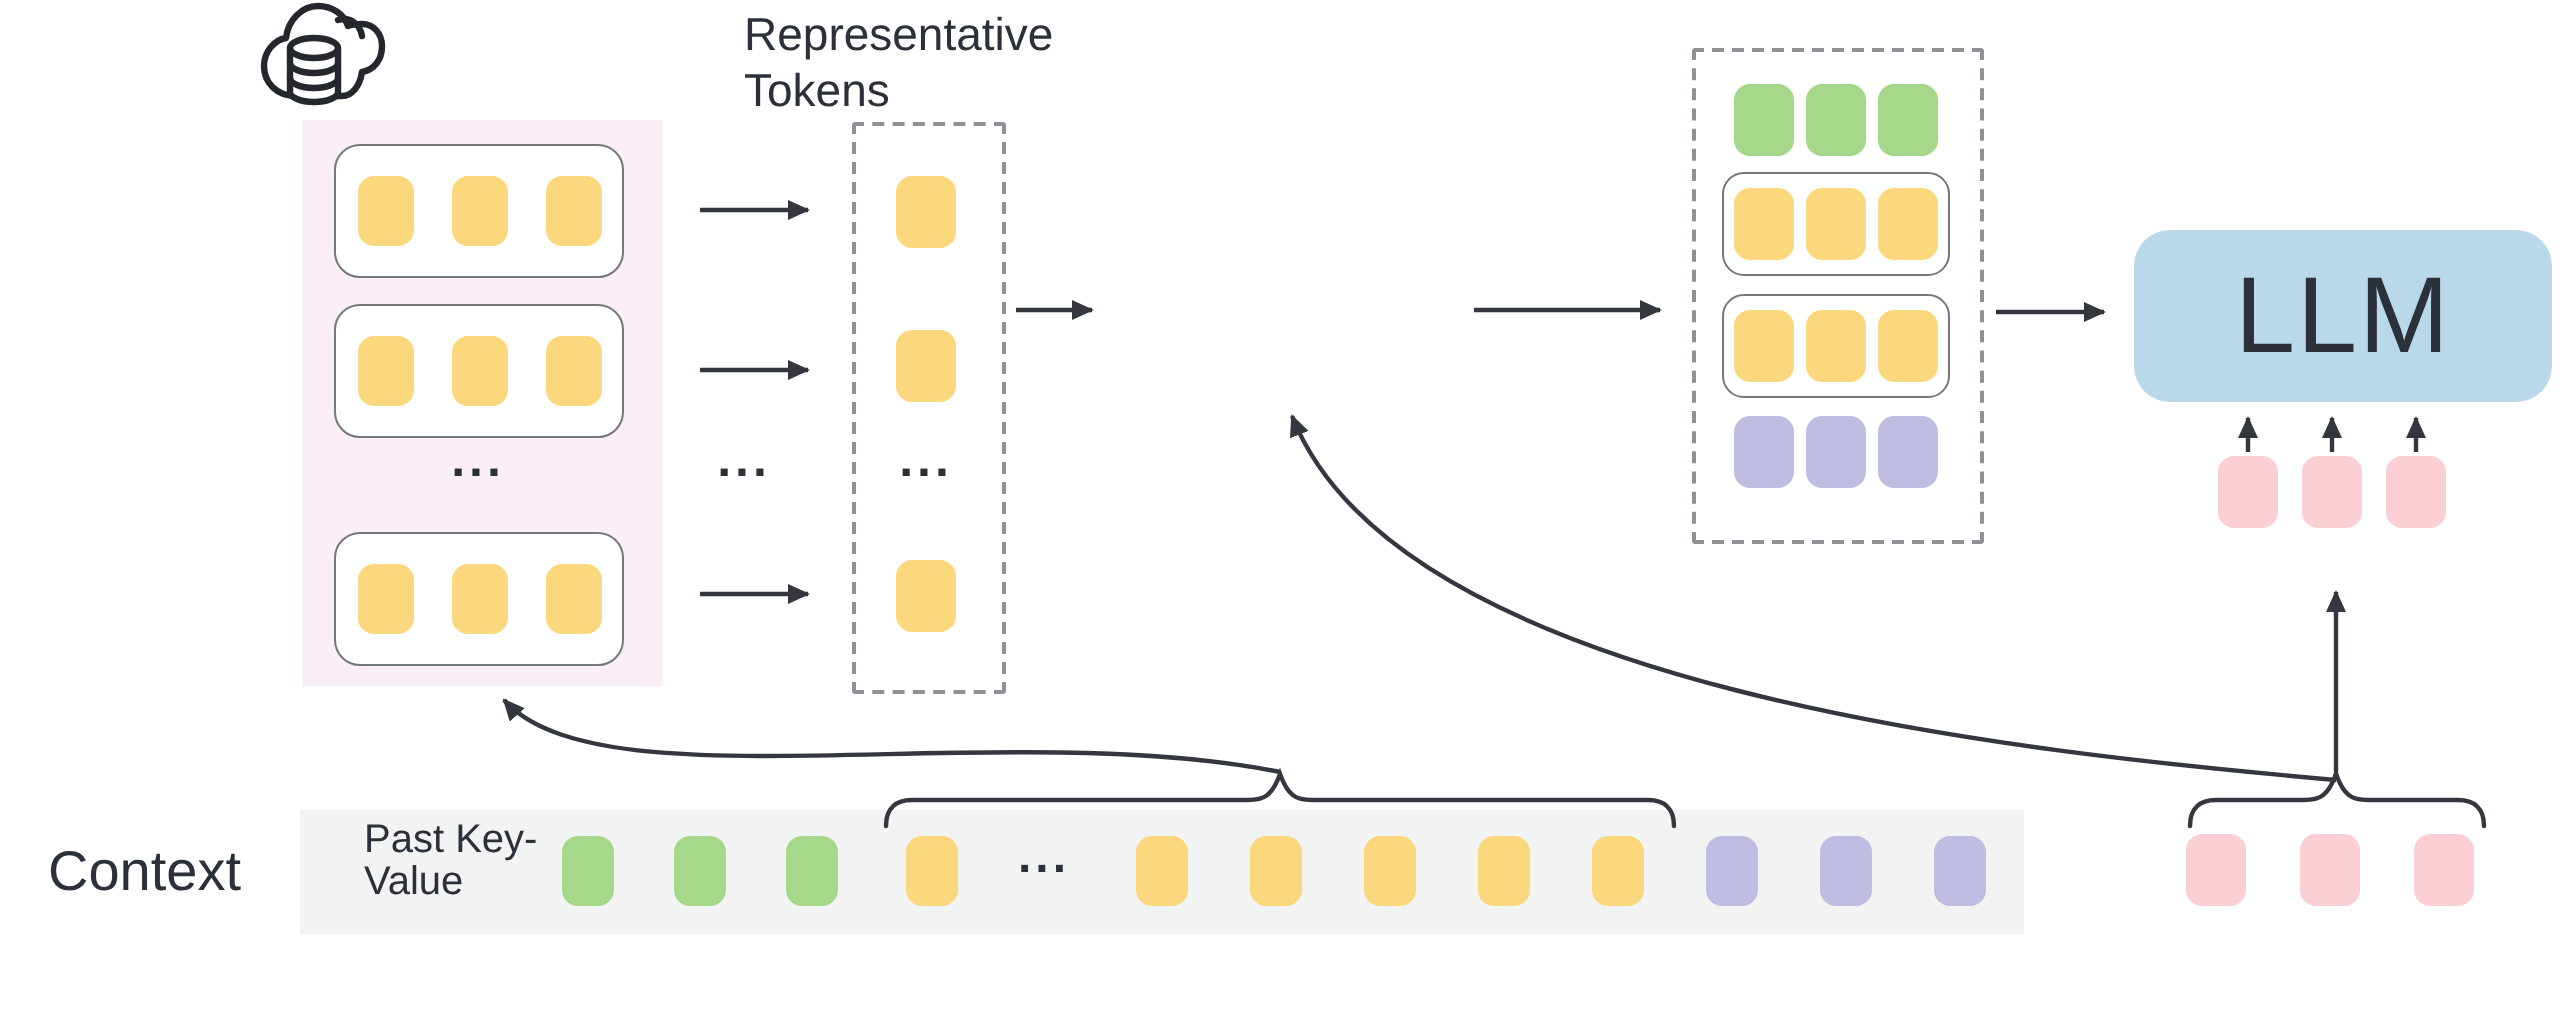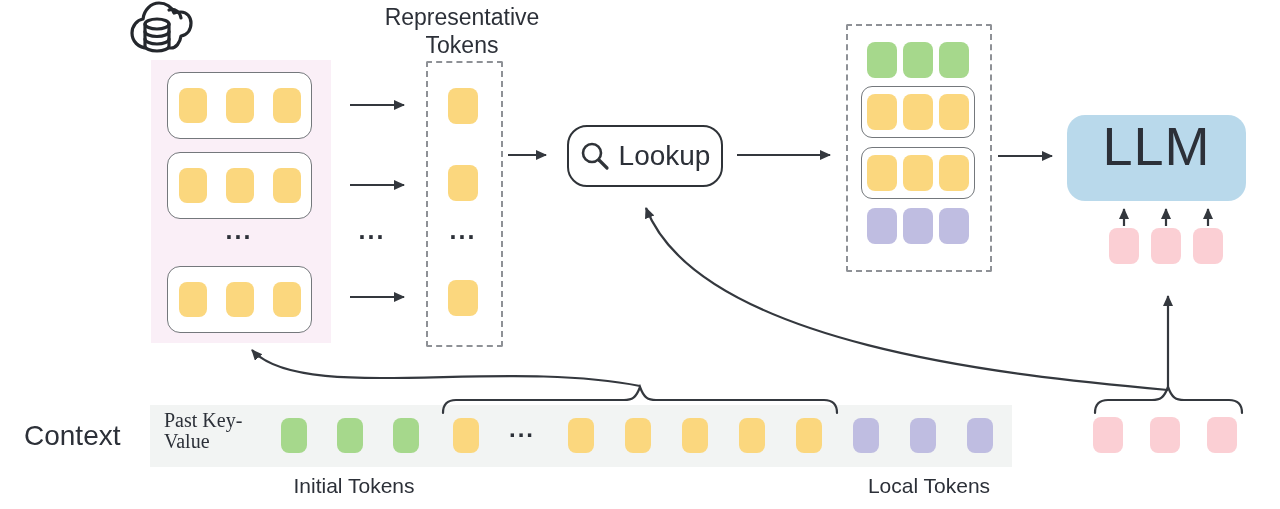--- a/index.html
+++ b/index.html
@@ -8,46 +8,46 @@
     --stroke:#34383E; --text:#2C3038;
   }
   html,body{margin:0;padding:0;background:#fff;}
   .canvas{
     position:relative;width:1280px;height:509px;background:#fff;overflow:hidden;
     font-family:"Liberation Sans", sans-serif;color:var(--text);
   }
   .big-label{position:absolute;font-size:28px;line-height:34px;}
   .sec-label{position:absolute;font-size:23px;line-height:28px;}
   .small-label{position:absolute;font-size:21px;line-height:24px;white-space:nowrap;}
-  .ctr{transform:translateX(-50%);text-align:center;}
+  .ctr{transform:translateX(-50%);}
   .memory-box{position:absolute;left:151px;top:60px;width:180px;height:283px;background:var(--memory_bg);}
   .dashed-box{position:absolute;border:2px dashed #8E9196;border-radius:2px;}
   .rep-box{left:426px;top:61px;width:73px;height:282px;}
   .ckv-box{left:846px;top:24px;width:142px;height:244px;}
   .unit{position:absolute;background:#fff;border:1.5px solid #74787C;display:flex;align-items:center;justify-content:center;}
   .mem-unit{left:167px;width:143px;height:65px;border-radius:13px;gap:19px;}
   .ckv-unit{left:861px;width:112px;height:50px;border-radius:11px;gap:6px;}
   .trow{position:absolute;display:flex;align-items:center;}
   .token{width:28px;height:35px;border-radius:8px;flex:0 0 auto;}
   .t30 .token{width:30px;height:36px;}
   .t26 .token{width:26px;height:35px;}
   .gap6{gap:6px;} .gap12{gap:12px;} .gap27{gap:27px;} .gap30{gap:30px;} .gap31{gap:31px;}
   .dots{position:absolute;font-weight:700;font-size:25px;letter-spacing:2px;color:var(--text);transform:translateX(-50%);line-height:25px;}
   .lookup-box{
     position:absolute;left:567px;top:125px;width:156px;height:62px;border:2.5px solid #2F3338;border-radius:20px;
     display:flex;align-items:center;justify-content:center;gap:9px;background:#fff;box-sizing:border-box;
   }
   .lookup-box .lbl{font-size:28px;}
   .llm-box{
-    position:absolute;left:1067px;top:115px;width:179px;height:86px;background:var(--llm_blue);
-    border-radius:18px;display:flex;align-items:flex-start;justify-content:center;
+    position:absolute;left:1067px;top:115px;width:209px;height:86px;background:var(--llm_blue);
+    border-radius:18px;display:flex;align-items:center;justify-content:center;
     font-size:54px;letter-spacing:1px;
   }
   .strip{position:absolute;left:150px;top:405px;width:862px;height:62px;background:var(--strip_bg);}
-  .pkv-label{position:absolute;left:164px;top:410px;font-size:20px;line-height:21px;width:110px;font-family:Liberation Serif, serif;}
+  .pkv-label{position:absolute;left:182px;top:410px;font-size:20px;line-height:21px;width:110px;}
   svg.overlay{position:absolute;left:0;top:0;width:1280px;height:509px;pointer-events:none;}
   svg .ln{stroke:var(--stroke);stroke-width:2.2;fill:none;}
   svg .ln-round{stroke:var(--stroke);stroke-width:2.2;fill:none;stroke-linecap:round;}
   #ah path{fill:var(--stroke);}
   .cloud-svg{position:absolute;left:126px;top:0;}
   .cloud-svg .ic{stroke:#24272C;stroke-width:3.2;fill:none;stroke-linecap:round;stroke-linejoin:round;}
   .cloud-svg .icf{stroke:#24272C;stroke-width:3.2;fill:#fff;stroke-linecap:round;stroke-linejoin:round;}
   .mag{flex:0 0 auto;}
   .mag .mc{stroke:#2F3338;stroke-width:2.6;fill:none;}
   .mag .mh{stroke:#2F3338;stroke-width:3.2;stroke-linecap:round;}
@@ -95,27 +95,20 @@
       <span class="token" style="background: rgb(251, 215, 126);"></span>
     </div>
   <div class="trow t30" style="left:448px;top:165px">
       <span class="token" style="background: rgb(251, 215, 126);"></span>
     </div>
   <div class="dots" style="left:463px;top:218px">...</div>
   <div class="trow t30" style="left:448px;top:280px">
       <span class="token" style="background: rgb(251, 215, 126);"></span>
     </div>
 
-  <div class="lookup-box">
-    <svg class="mag" width="30" height="30" viewBox="0 0 30 30">
-      <circle class="mc" cx="12" cy="12" r="9"></circle>
-      <line class="mh" x1="19" y1="19" x2="27" y2="27"></line>
-    </svg>
-    <span class="lbl">Lookup</span>
-  </div>
 
   <div class="dashed-box ckv-box"></div>
   <div class="trow t30 gap6" style="left:867px;top:42px">
       <span class="token" style="background: rgb(166, 216, 140);"></span>
       <span class="token" style="background: rgb(166, 216, 140);"></span>
       <span class="token" style="background: rgb(166, 216, 140);"></span>
     </div>
   <div class="unit ckv-unit t30" style="top:86px">
       <span class="token" style="background: rgb(251, 215, 126);"></span>
       <span class="token" style="background: rgb(251, 215, 126);"></span>
@@ -163,22 +156,20 @@
       <span class="token" style="background: rgb(191, 189, 225);"></span>
       <span class="token" style="background: rgb(191, 189, 225);"></span>
       <span class="token" style="background: rgb(191, 189, 225);"></span>
     </div>
   <div class="trow t30 gap27" style="left:1093px;top:417px">
       <span class="token" style="background: rgb(251, 207, 212);"></span>
       <span class="token" style="background: rgb(251, 207, 212);"></span>
       <span class="token" style="background: rgb(251, 207, 212);"></span>
     </div>
 
-  <div class="small-label ctr" style="left:354px;top:474px">Initial Tokens</div>
-  <div class="small-label ctr" style="left:929px;top:474px">Local Tokens</div>
 
   <svg class="overlay">
     <defs>
       <marker id="ah" markerWidth="14" markerHeight="12" refX="10" refY="5" orient="auto" markerUnits="userSpaceOnUse">
         <path d="M0,0 L11,5 L0,10 Z"></path>
       </marker>
     </defs>
     <line class="ln" x1="350" y1="105" x2="404" y2="105" marker-end="url(#ah)"></line>
     <line class="ln" x1="350" y1="185" x2="404" y2="185" marker-end="url(#ah)"></line>
     <line class="ln" x1="350" y1="297" x2="404" y2="297" marker-end="url(#ah)"></line>

